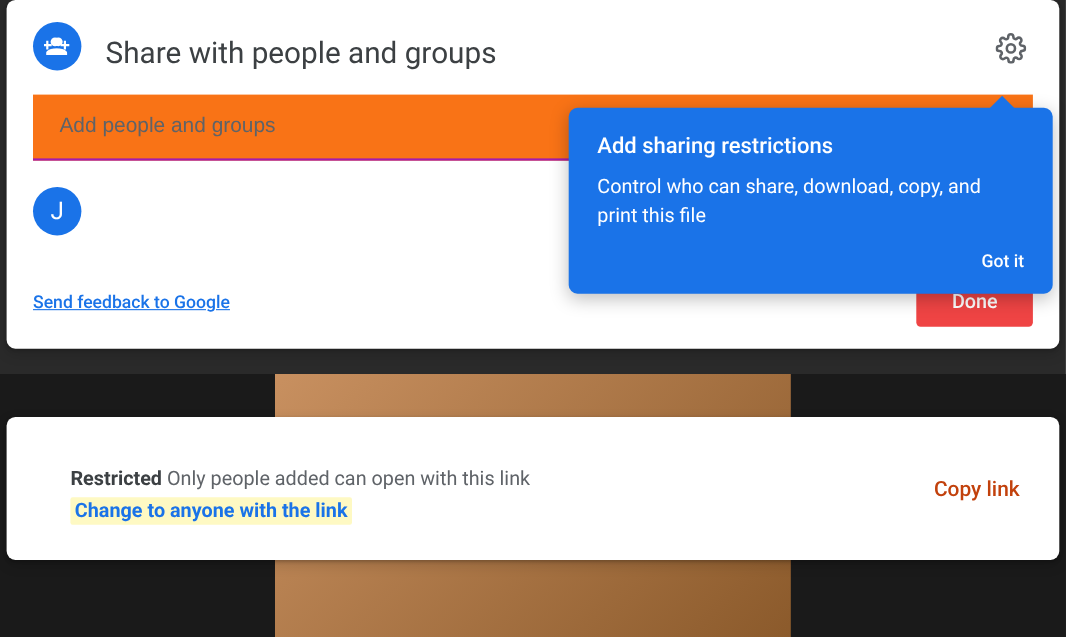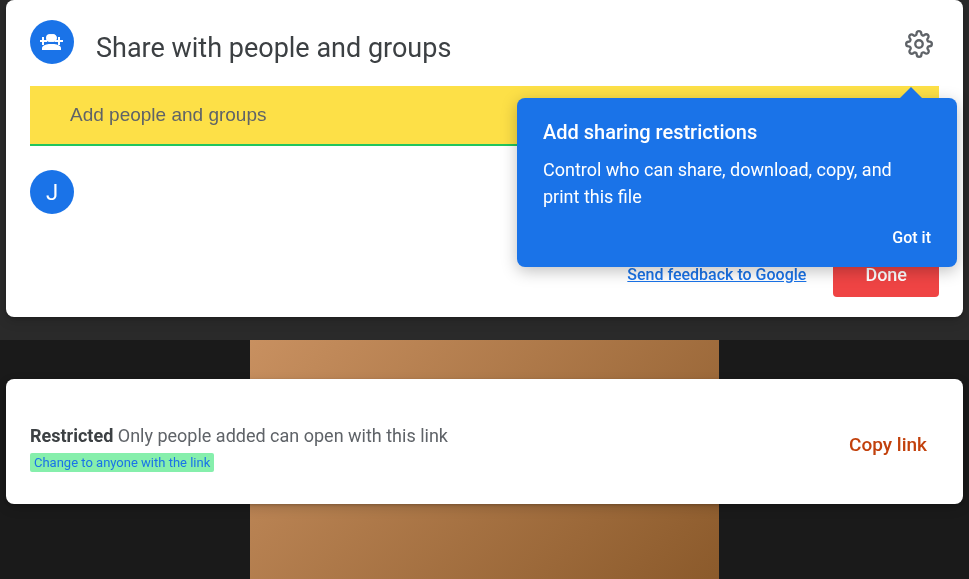--- a/index.html
+++ b/index.html
@@ -72,23 +72,23 @@
       height: 40px;
       display: flex;
       align-items: center;
       justify-content: center;
       cursor: pointer;
       border-radius: 50%;
       color: #5f6368;
     }
 
     .input-wrap {
-      background: #fde047;
-      border-bottom: 2px solid #22c55e;
-      padding: 18px 40px;
+      background: #f97316;
+      border-bottom: 2px solid #a21caf;
+      padding: 18px 24px;
       margin-bottom: 24px;
     }
     .input-wrap input {
       border: none;
       background: transparent;
       font-size: 19px;
       width: 100%;
       outline: none;
       color: #3c4043;
     }
@@ -109,22 +109,21 @@
       display: flex;
       align-items: center;
       justify-content: center;
       font-size: 22px;
       font-weight: 400;
     }
 
     .footer-row {
       display: flex;
       align-items: center;
-      justify-content: flex-end;
-      gap: 27px;
+      justify-content: space-between;
     }
     .feedback-link {
       color: #1a73e8;
       font-size: 16px;
       text-decoration: underline;
       font-weight: 500;
       cursor: pointer;
     }
     .done-btn {
       background: #ef4444;
@@ -179,36 +178,37 @@
     }
 
     .link-body {
       margin-top: 22px;
       display: flex;
       align-items: flex-start;
       justify-content: space-between;
     }
     .link-left {
       flex: 1;
+      margin-left: 34px;
     }
     .link-desc {
       font-size: 18px;
       color: #5f6368;
       margin-bottom: 6px;
     }
     .link-desc .bold {
       font-weight: 700;
       color: #3c4043;
     }
     .change-link {
       color: #1a73e8;
-      font-size: 13px;
-      font-weight: 400;
-      cursor: pointer;
-      background: #86efac;
+      font-size: 18px;
+      font-weight: 700;
+      cursor: pointer;
+      background: #fef9c3;
       padding: 2px 4px;
       border-radius: 2px;
       display: inline-block;
     }
     .copy-link {
       color: #c2410c;
       font-size: 19px;
       font-weight: 500;
       cursor: pointer;
       padding: 8px 12px;

